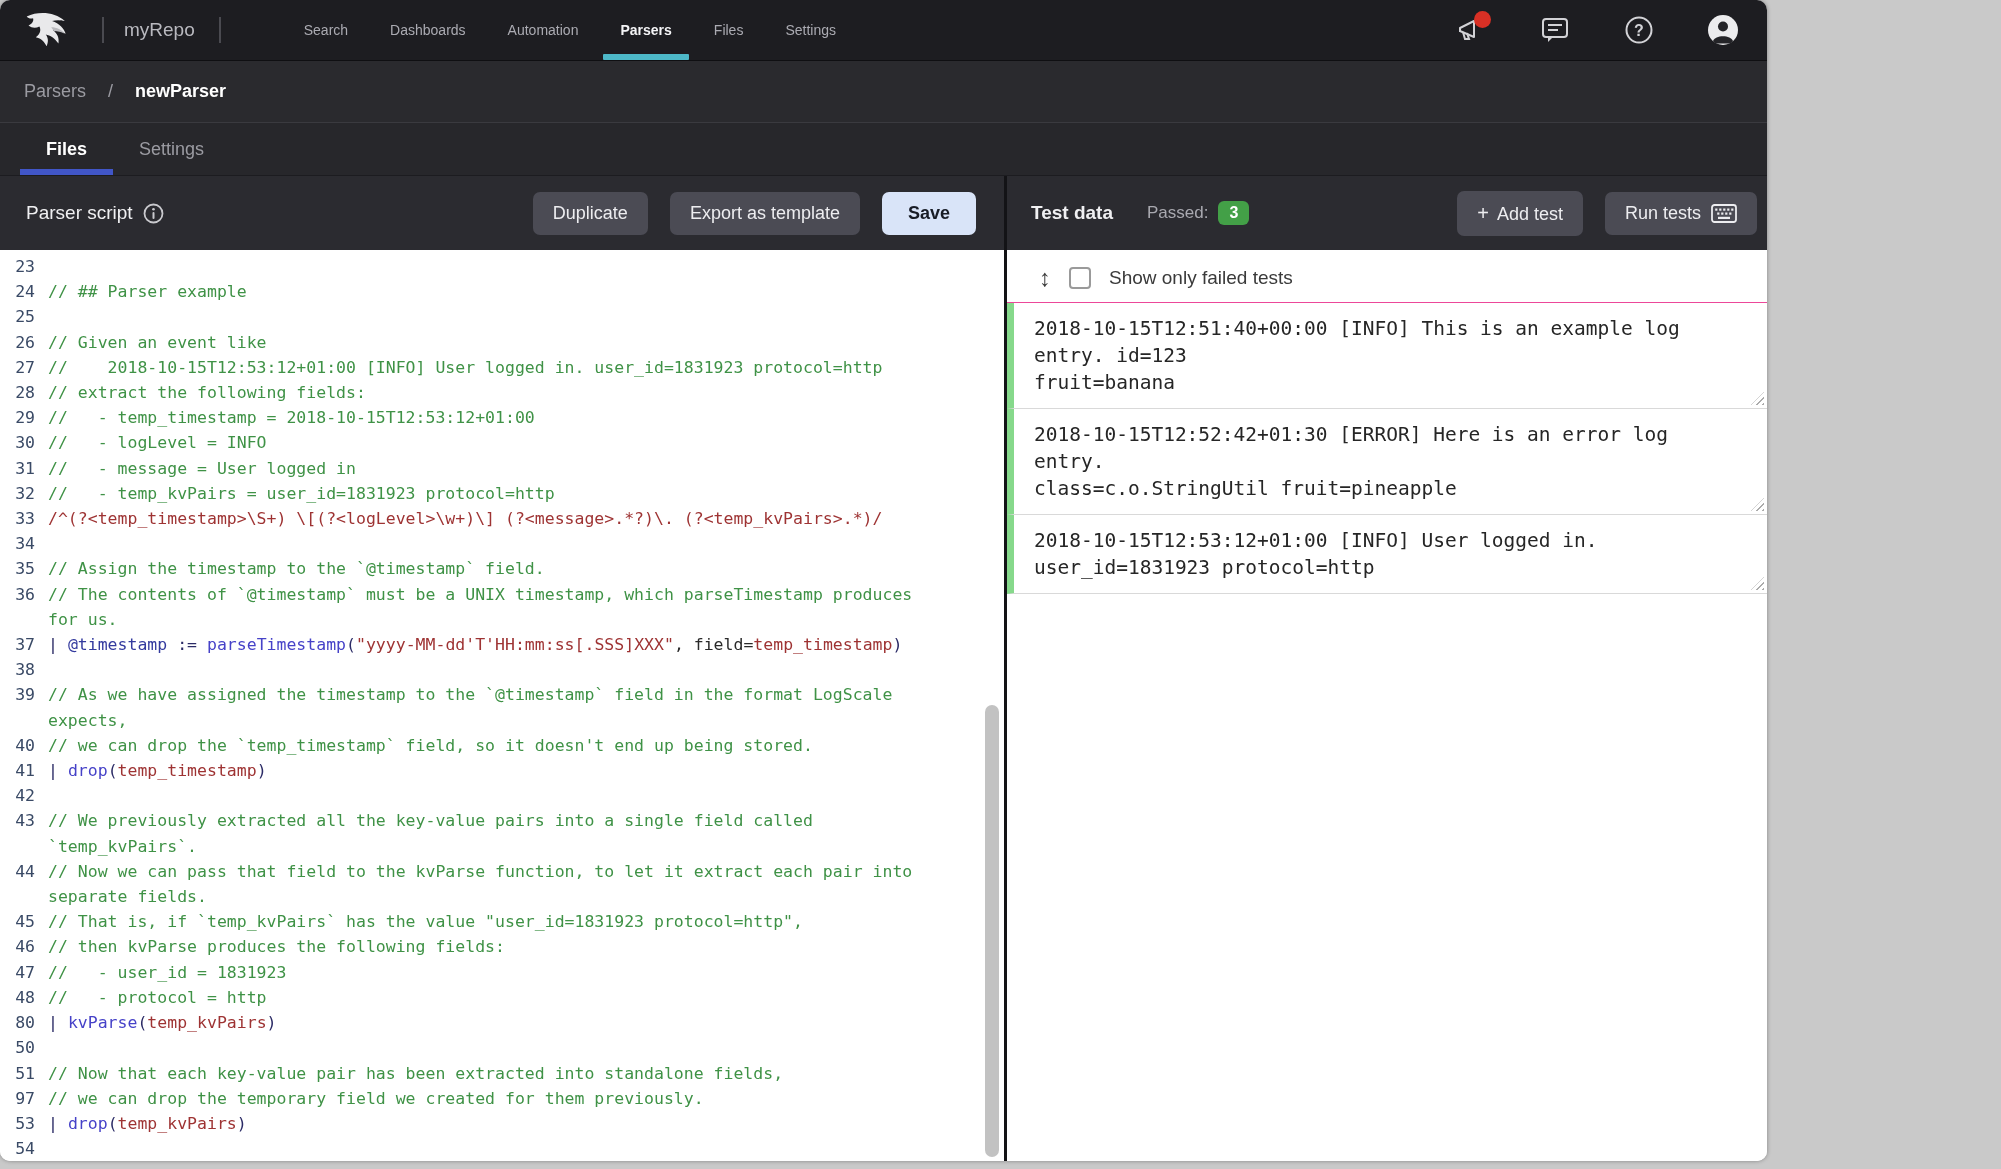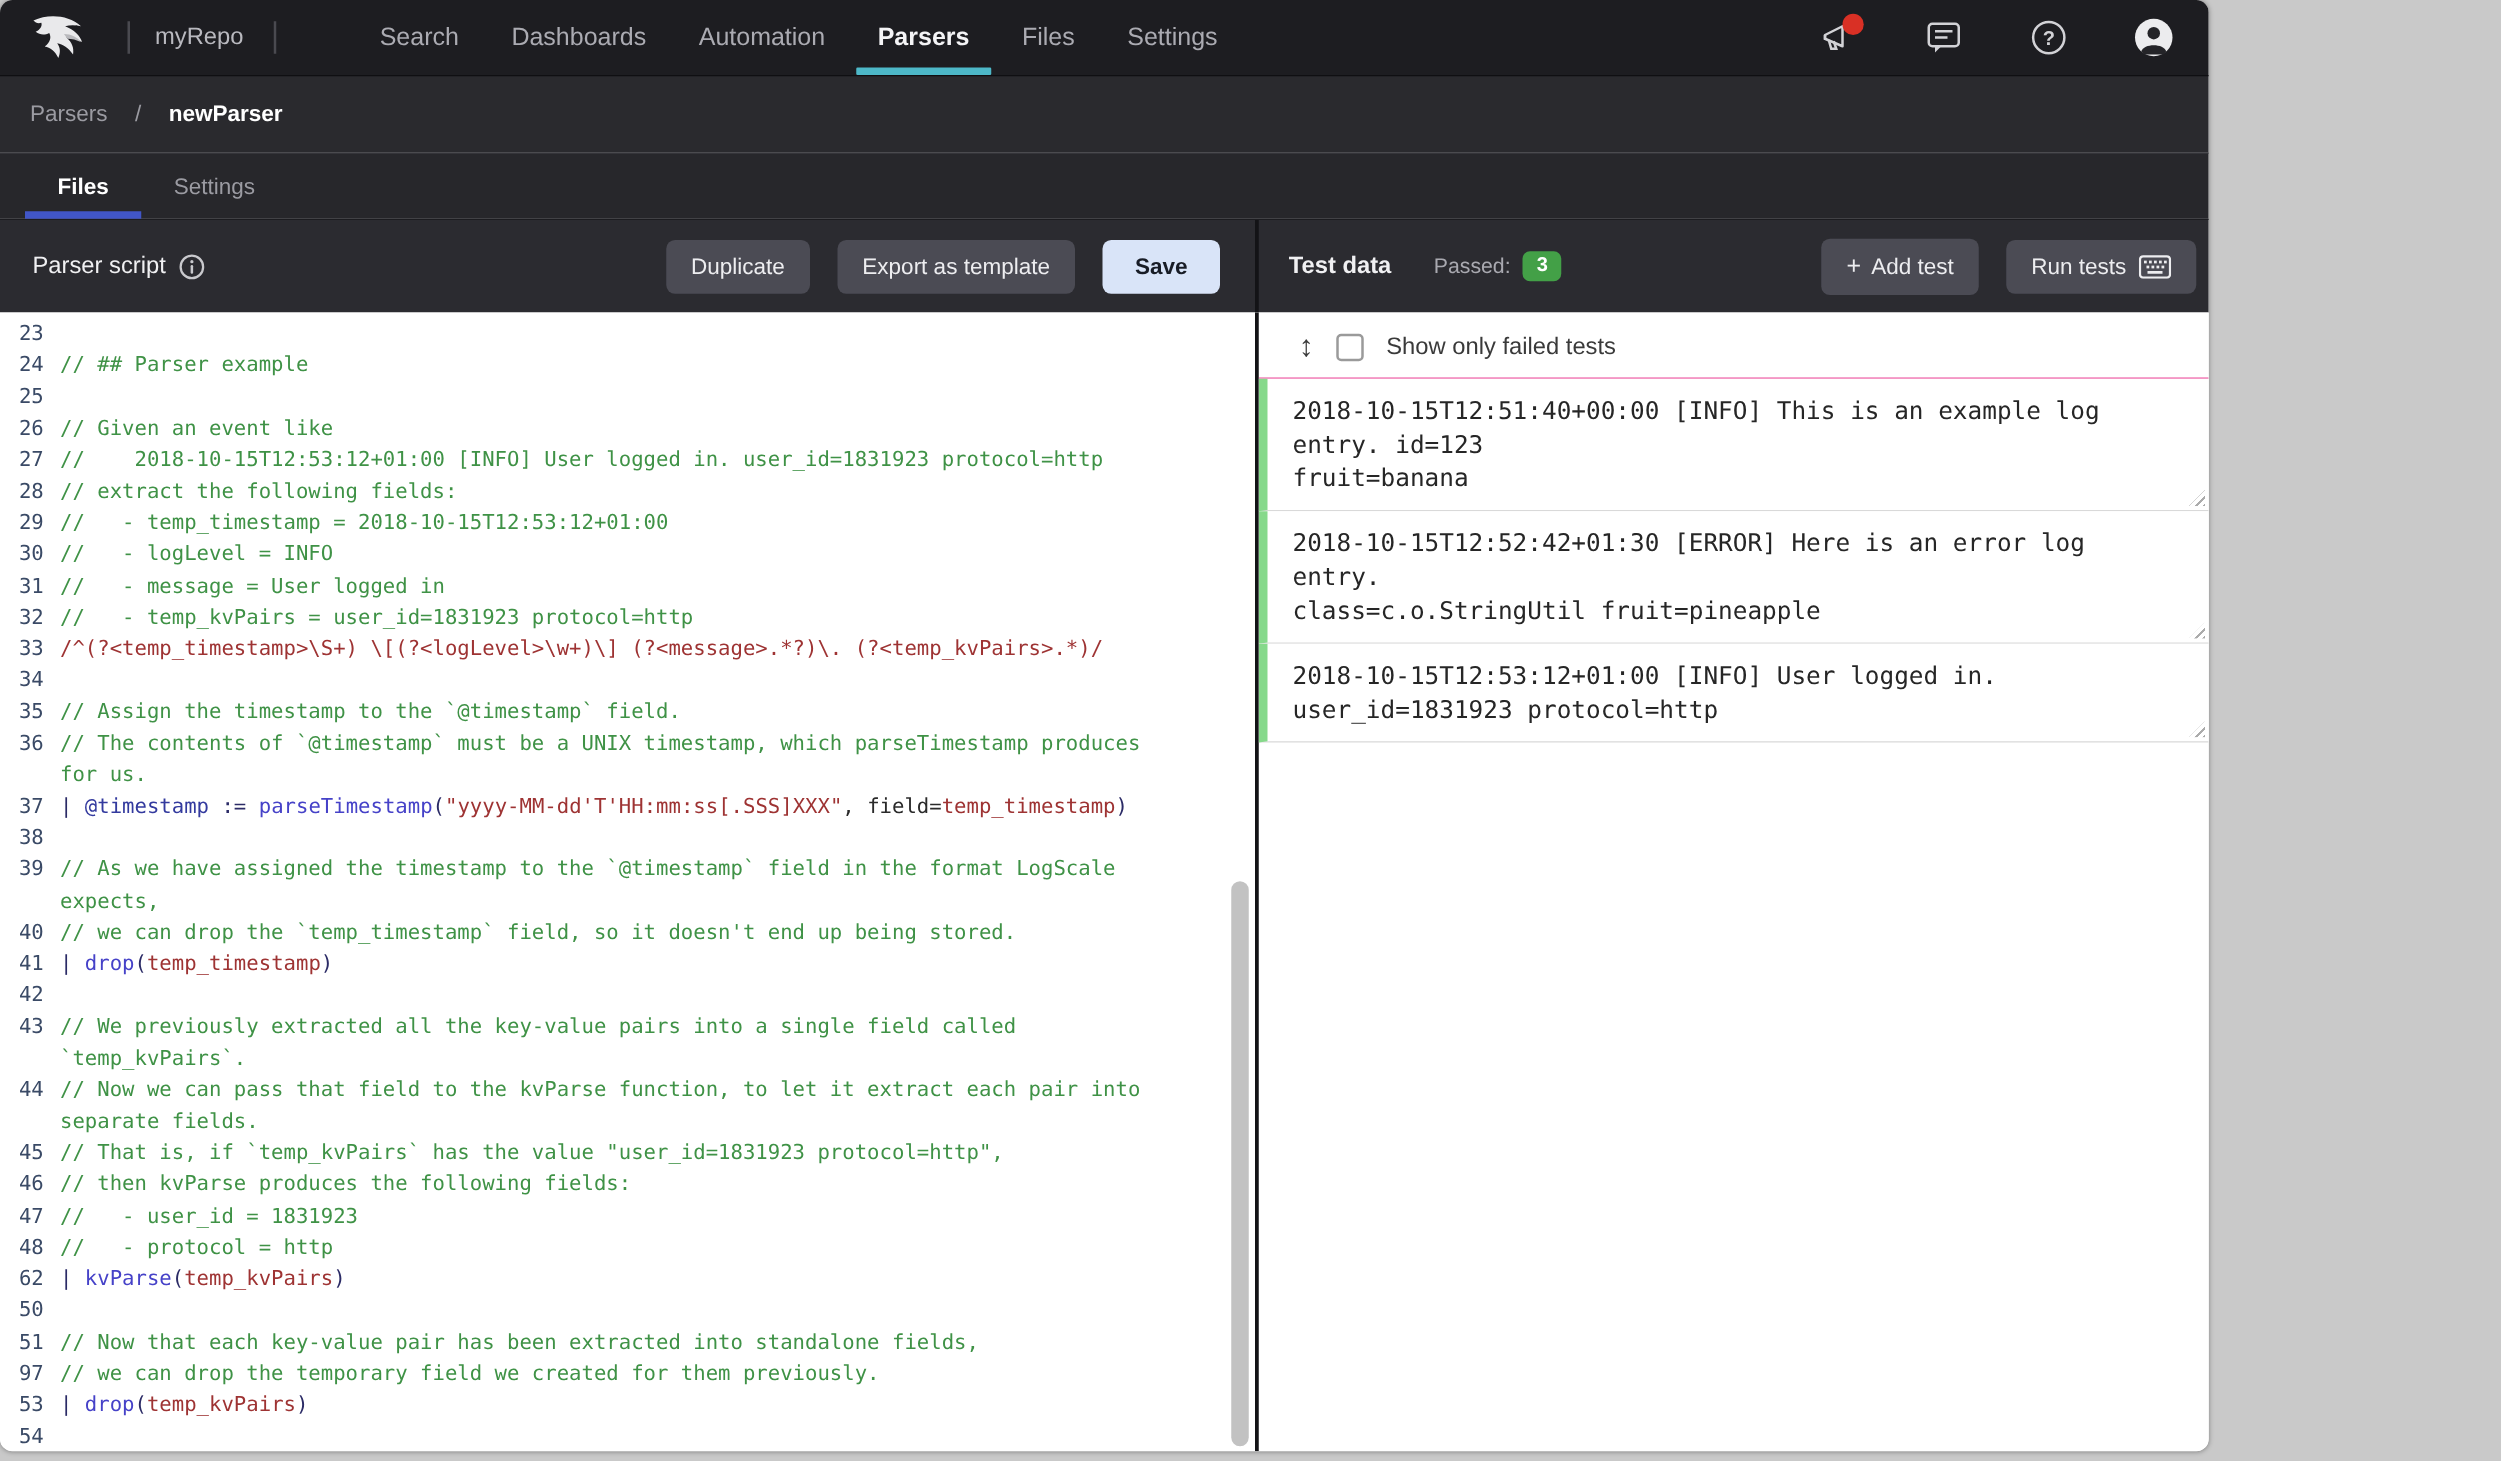--- a/index.html
+++ b/index.html
@@ -8,21 +8,21 @@
   .app { position:absolute; left:0; top:0; width:1767px; height:1161px;
          border-radius:10px; overflow:hidden; background:#ffffff; box-shadow:0 0 4px rgba(0,0,0,.35); }
 
   
   .topnav { height:60px; background:#1d1d21; display:flex; align-items:center; padding:0 28px 0 24px; }
   .logo { width:58px; height:42px; flex:none; }
   .nav-div { width:2px; height:26px; background:#4a4a50; margin:0 20px; flex:none; }
   .repo { color:#b9b9bf; font-size:19px; margin-right:4px; }
   .navitems { display:flex; height:100%; margin-left:42px; }
   .navitem { position:relative; display:flex; align-items:center; height:100%;
-             padding:0 21px; color:#ababb2; font-size:20px; cursor:pointer; }
+             padding:0 21px; color:#ababb2; font-size:14px; cursor:pointer; }
   .navitem.active { color:#f4f4f6; font-weight:bold; }
   .navitem.active .underline { position:absolute; left:4px; right:4px; bottom:0; height:6px;
              background:#4db8c8; border-radius:1px; }
   .spacer { flex:1; }
   .navicons { display:flex; align-items:center; gap:52px; }
   .iconbtn { position:relative; width:32px; height:32px; display:flex; align-items:center;
              justify-content:center; cursor:pointer; }
   .reddot { position:absolute; top:-3px; right:-4px; width:17px; height:17px;
             background:#d93025; border-radius:50%; }
 
@@ -243,21 +243,21 @@
           <div class="code-row"><span class="ln">41</span><span class="cl"><span class="tk-o">| </span><span class="tk-f">drop</span><span class="tk-o">(</span><span class="tk-r">temp_timestamp</span><span class="tk-o">)</span></span></div>
           <div class="code-row"><span class="ln">42</span><span class="cl">&nbsp;</span></div>
           <div class="code-row"><span class="ln">43</span><span class="cl"><span class="tk-c">// We previously extracted all the key-value pairs into a single field called</span></span></div>
           <div class="code-row"><span class="ln"></span><span class="cl"><span class="tk-c">`temp_kvPairs`.</span></span></div>
           <div class="code-row"><span class="ln">44</span><span class="cl"><span class="tk-c">// Now we can pass that field to the kvParse function, to let it extract each pair into</span></span></div>
           <div class="code-row"><span class="ln"></span><span class="cl"><span class="tk-c">separate fields.</span></span></div>
           <div class="code-row"><span class="ln">45</span><span class="cl"><span class="tk-c">// That is, if `temp_kvPairs` has the value "user_id=1831923 protocol=http",</span></span></div>
           <div class="code-row"><span class="ln">46</span><span class="cl"><span class="tk-c">// then kvParse produces the following fields:</span></span></div>
           <div class="code-row"><span class="ln">47</span><span class="cl"><span class="tk-c">//   - user_id = 1831923</span></span></div>
           <div class="code-row"><span class="ln">48</span><span class="cl"><span class="tk-c">//   - protocol = http</span></span></div>
-          <div class="code-row"><span class="ln">62</span><span class="cl"><span class="tk-o">| </span><span class="tk-f">kvParse</span><span class="tk-o">(</span><span class="tk-r">temp_kvPairs</span><span class="tk-o">)</span></span></div>
+          <div class="code-row"><span class="ln">80</span><span class="cl"><span class="tk-o">| </span><span class="tk-f">kvParse</span><span class="tk-o">(</span><span class="tk-r">temp_kvPairs</span><span class="tk-o">)</span></span></div>
           <div class="code-row"><span class="ln">50</span><span class="cl">&nbsp;</span></div>
           <div class="code-row"><span class="ln">51</span><span class="cl"><span class="tk-c">// Now that each key-value pair has been extracted into standalone fields,</span></span></div>
           <div class="code-row"><span class="ln">97</span><span class="cl"><span class="tk-c">// we can drop the temporary field we created for them previously.</span></span></div>
           <div class="code-row"><span class="ln">53</span><span class="cl"><span class="tk-o">| </span><span class="tk-f">drop</span><span class="tk-o">(</span><span class="tk-r">temp_kvPairs</span><span class="tk-o">)</span></span></div>
           <div class="code-row"><span class="ln">54</span><span class="cl">&nbsp;</span></div>
         </div>
       <div class="vscroll"></div>
     </div>
     <div class="testpane">
       <div class="filterrow">

